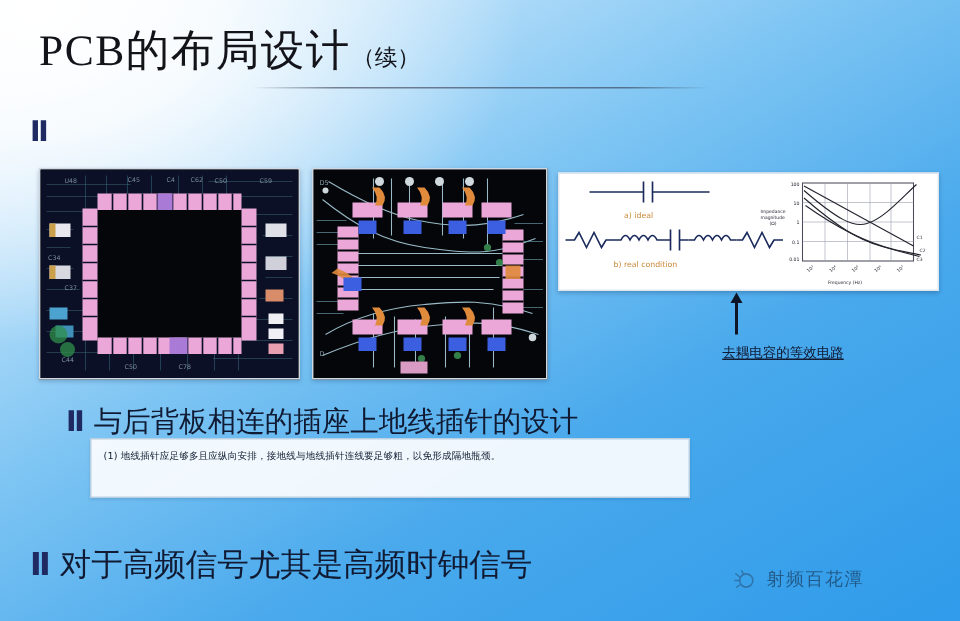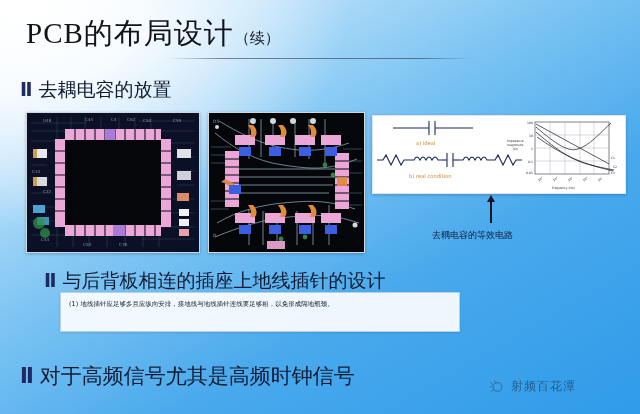--- a/index.html
+++ b/index.html
@@ -62,22 +62,22 @@
   
   .photo{
     position:absolute;background:#05060b;overflow:hidden;
     border:1px solid #cfd8e0;
     box-shadow:0 1px 3px rgba(10,40,80,.28);
   }
   #pcb1{left:26px;top:112px;width:172px;height:139px;}
   #pcb2{left:208px;top:112px;width:155px;height:139px;}
   #diag{left:372px;top:115px;width:252px;height:77px;background:#ffffff;border:1px solid #dde6ee;}
   .cap{
-    position:absolute;left:432px;top:229px;width:180px;
-    font-family:"DejaVu Sans",sans-serif;font-size:9px;color:#101a33;
+    position:absolute;left:432px;top:229px;width:180px;text-align:center;
+    font-family:"DejaVu Sans",sans-serif;font-size:9px;color:#101a33;text-decoration:underline;
   }
   .arrow{
     position:absolute;left:490px;top:201px;width:2px;height:22px;background:#0d1526;
   }
   .arrow:before{
     content:"";position:absolute;left:-3.5px;top:-6px;
     border-left:4.5px solid transparent;border-right:4.5px solid transparent;
     border-bottom:7px solid #0d1526;
   }
   
@@ -96,21 +96,20 @@
 
 <div class="slide">
 
   <div class="title-wrap">
     <span class="title-main">PCB的布局设计</span><span class="title-sub">（续）</span>
   </div>
   <div class="title-rule"></div>
 
   <div class="bullet" id="b1">
     <span class="mark">Ⅱ</span>
-    <span class="txt">去耦电容的放置</span>
   </div>
 
   <div class="photo" id="pcb1">
     <svg width="172" height="139" viewBox="0 0 172 139">
       <rect x="0" y="0" width="172" height="139" fill="#07070d"></rect>
       <rect x="0" y="0" width="172" height="139" fill="#0b1026"></rect>
 
       <g stroke="#2b4a5c" stroke-width="0.6" opacity="0.85">
         <path d="M4 10 H60 M4 18 H40 M4 28 H30 M4 40 H22 M4 52 H20 M4 66 H22 M4 80 H26 M4 94 H30 M4 108 H40 M4 122 H55"></path>
         <path d="M112 8 H168 M130 18 H168 M140 30 H168 M148 44 H168 M150 58 H168 M150 72 H168 M146 86 H168 M140 100 H168 M130 114 H168 M115 126 H168"></path>

